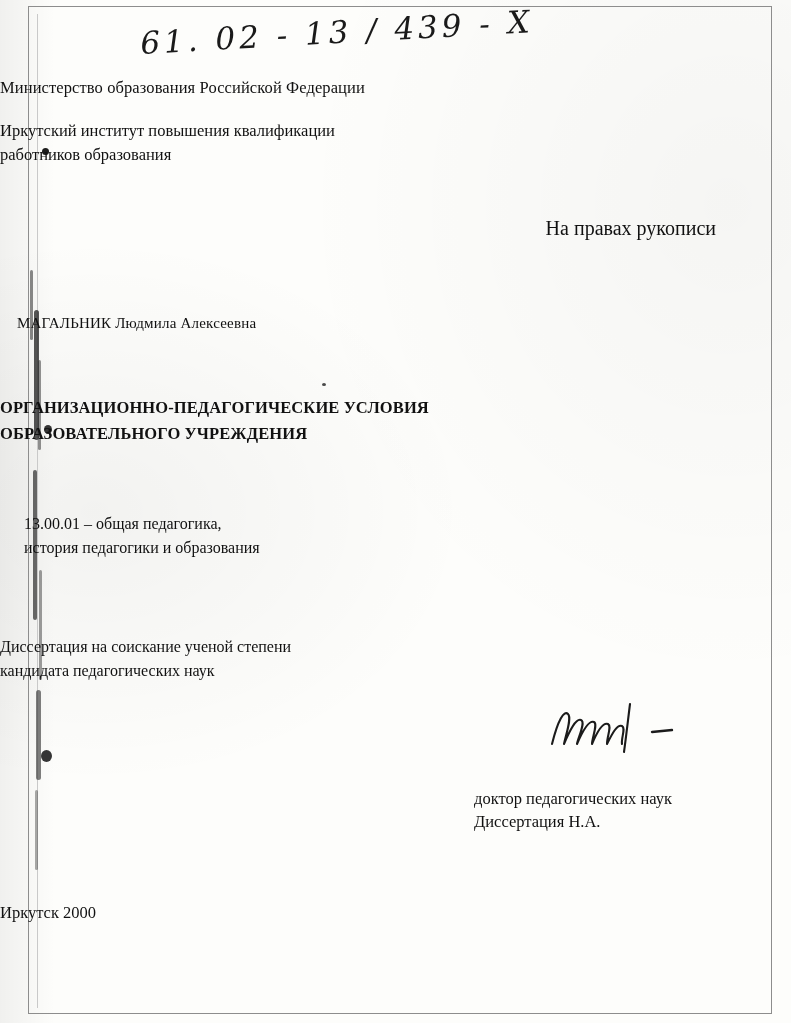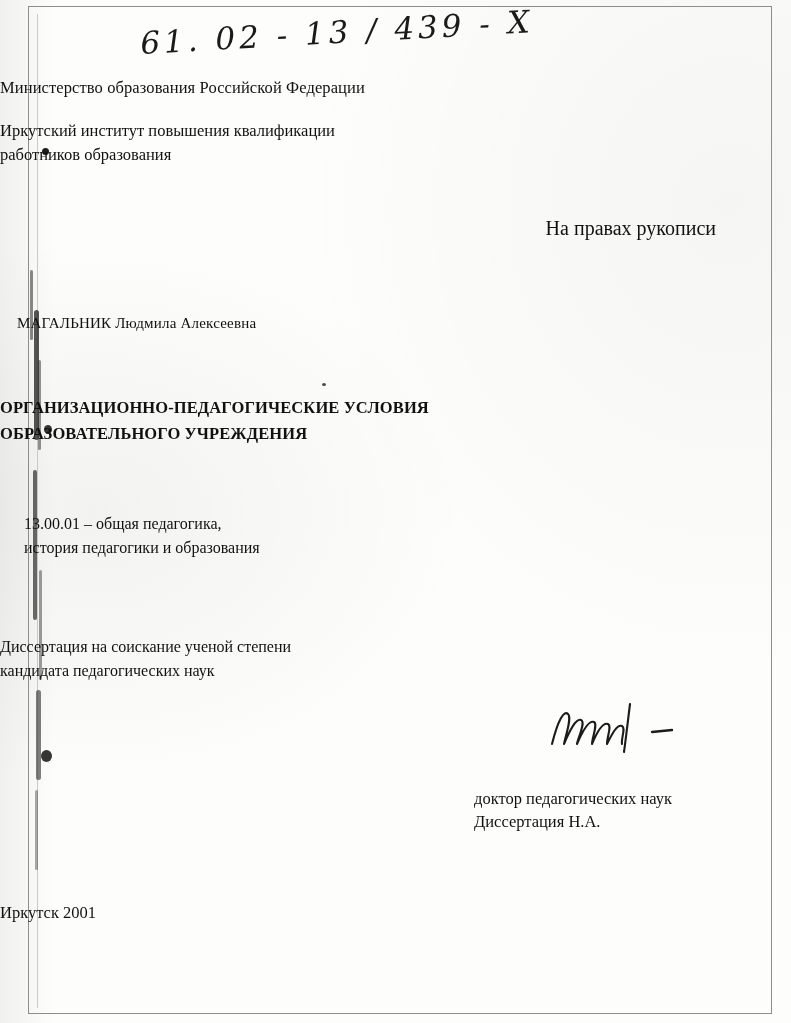--- a/index.html
+++ b/index.html
@@ -237,16 +237,16 @@
         <path d="M82 4 C80 20, 78 38, 76 52" stroke="#1b1b1b" stroke-width="2.1" stroke-linecap="round"></path>
         <path d="M104 32 L124 30" stroke="#1b1b1b" stroke-width="2.4" stroke-linecap="round"></path>
       </svg>
     </div>
 
     <div class="supervisor">
       <div>доктор педагогических наук</div>
       <div>Диссертация Н.А.</div>
     </div>
 
-    <div class="place-year center">Иркутск 2001</div>
+    <div class="place-year center">Иркутск 2000</div>
 
   </div>
 </div>
 
 </body></html>

